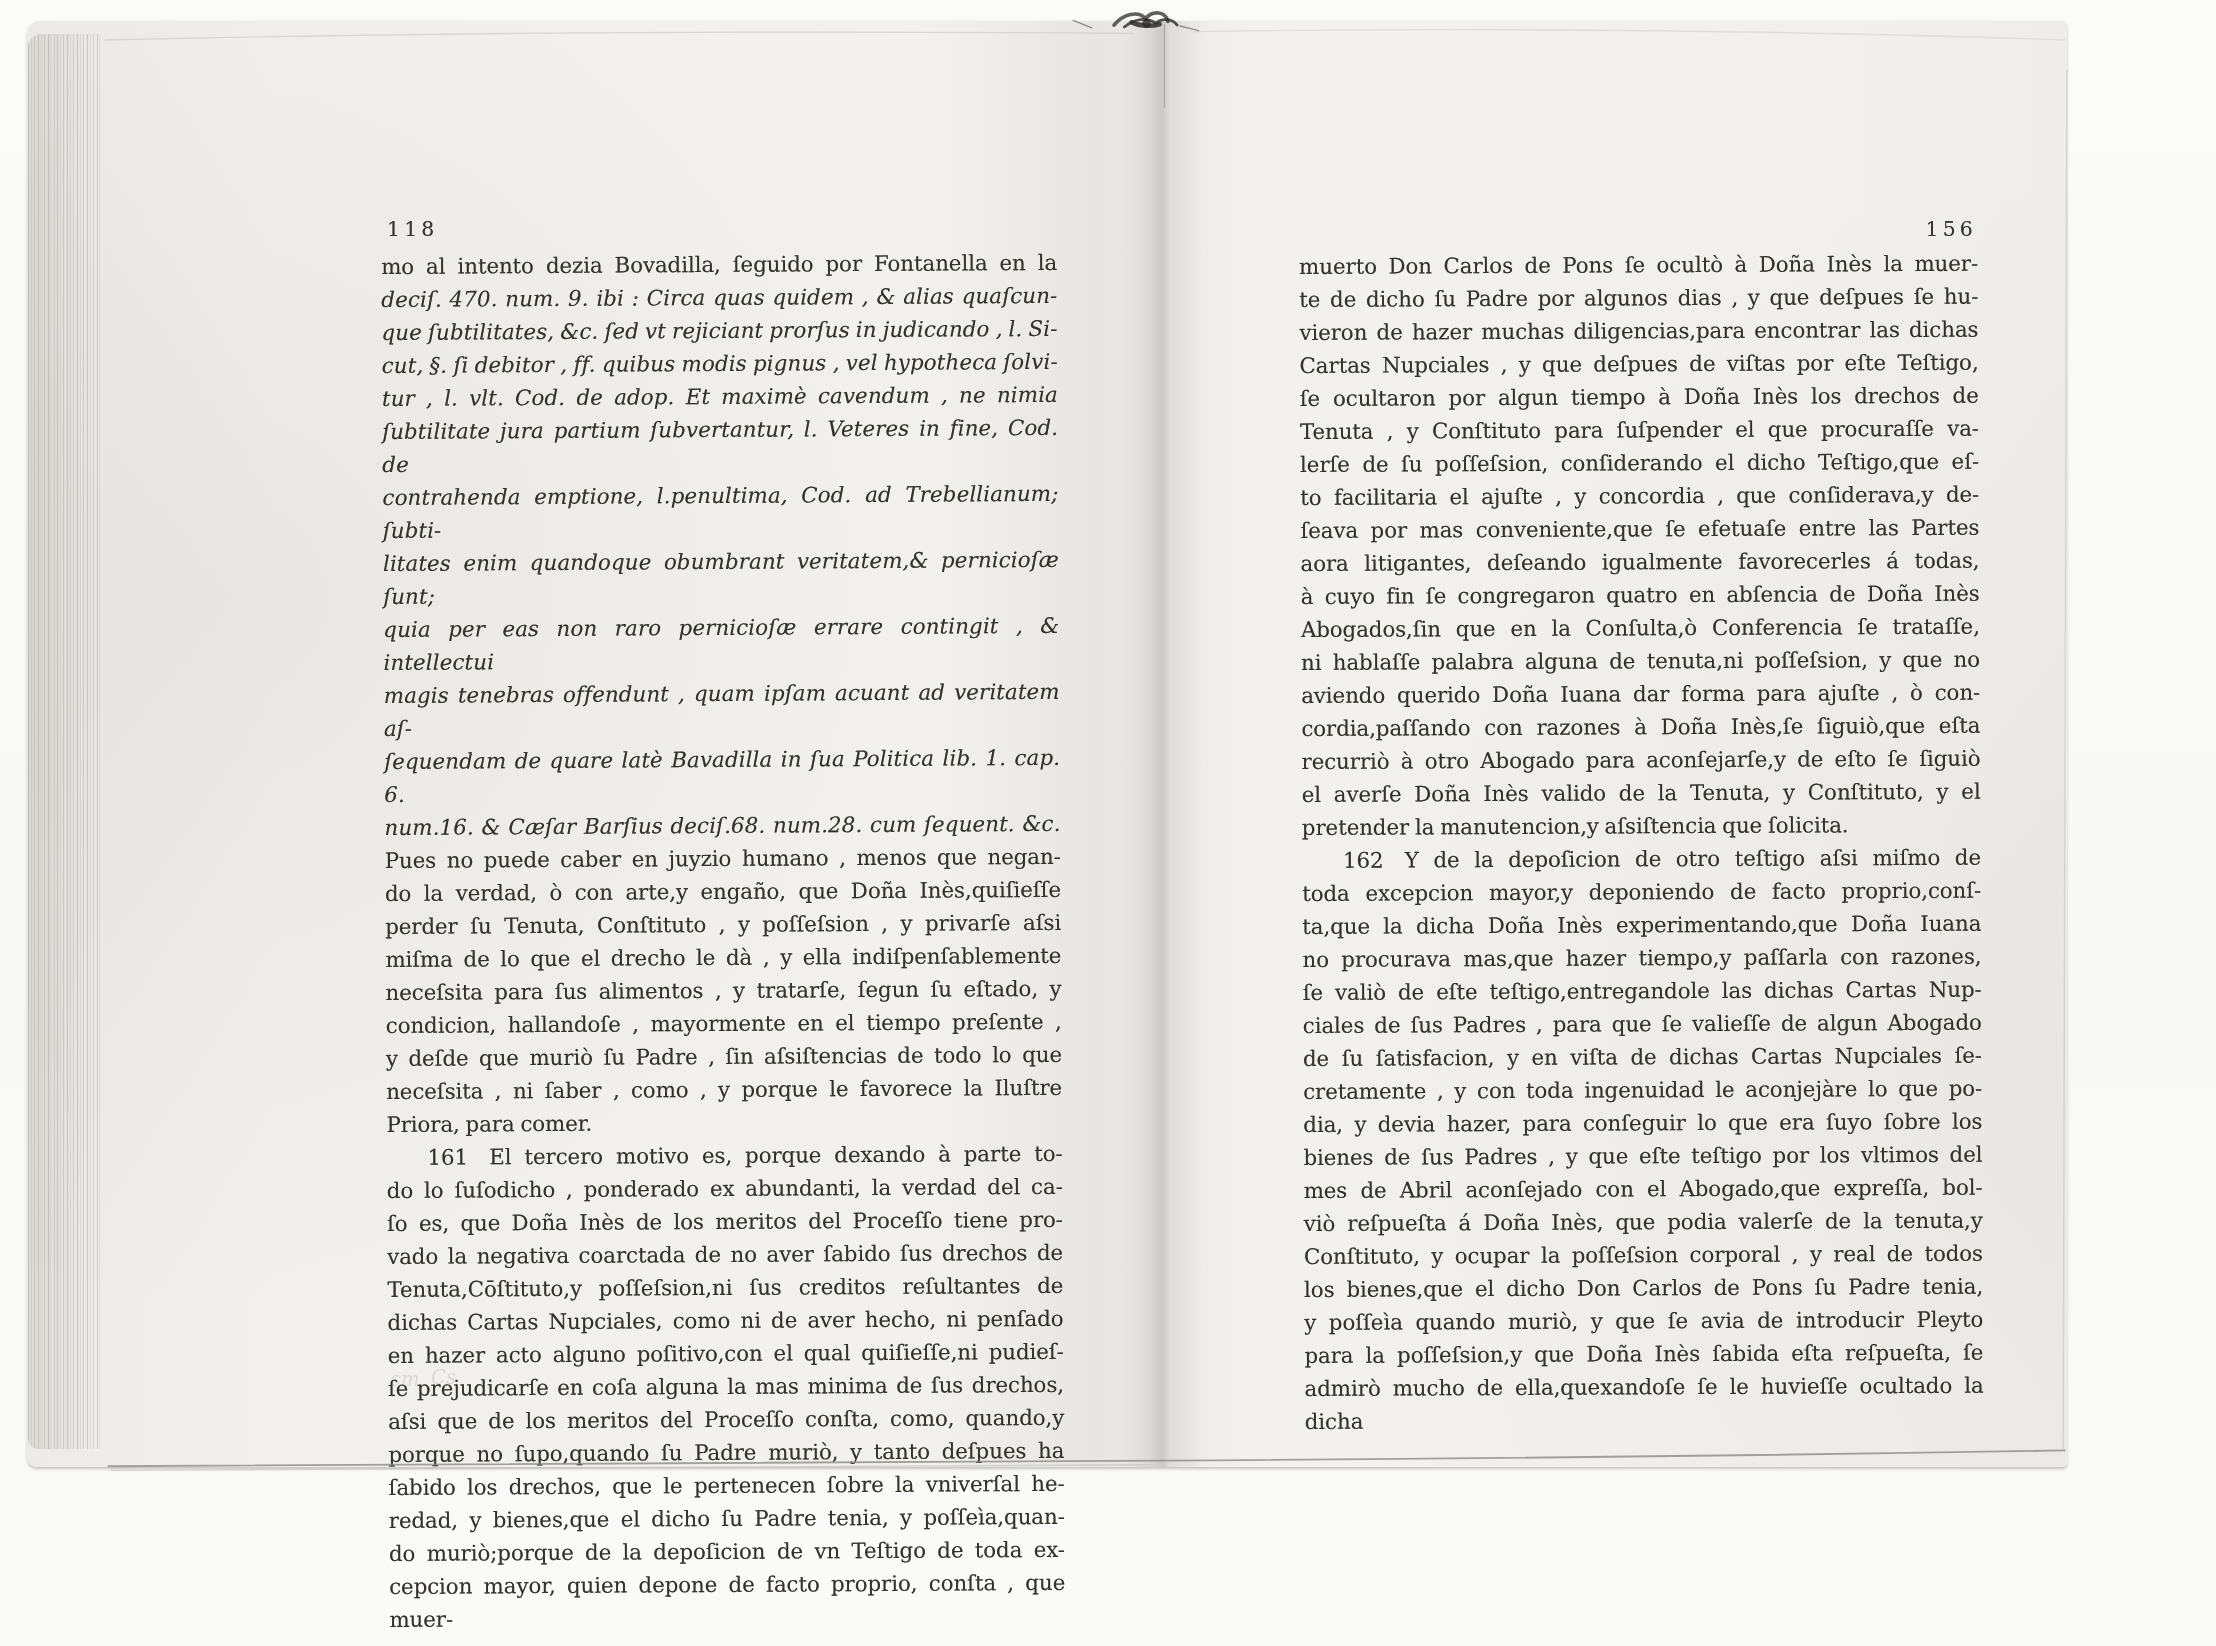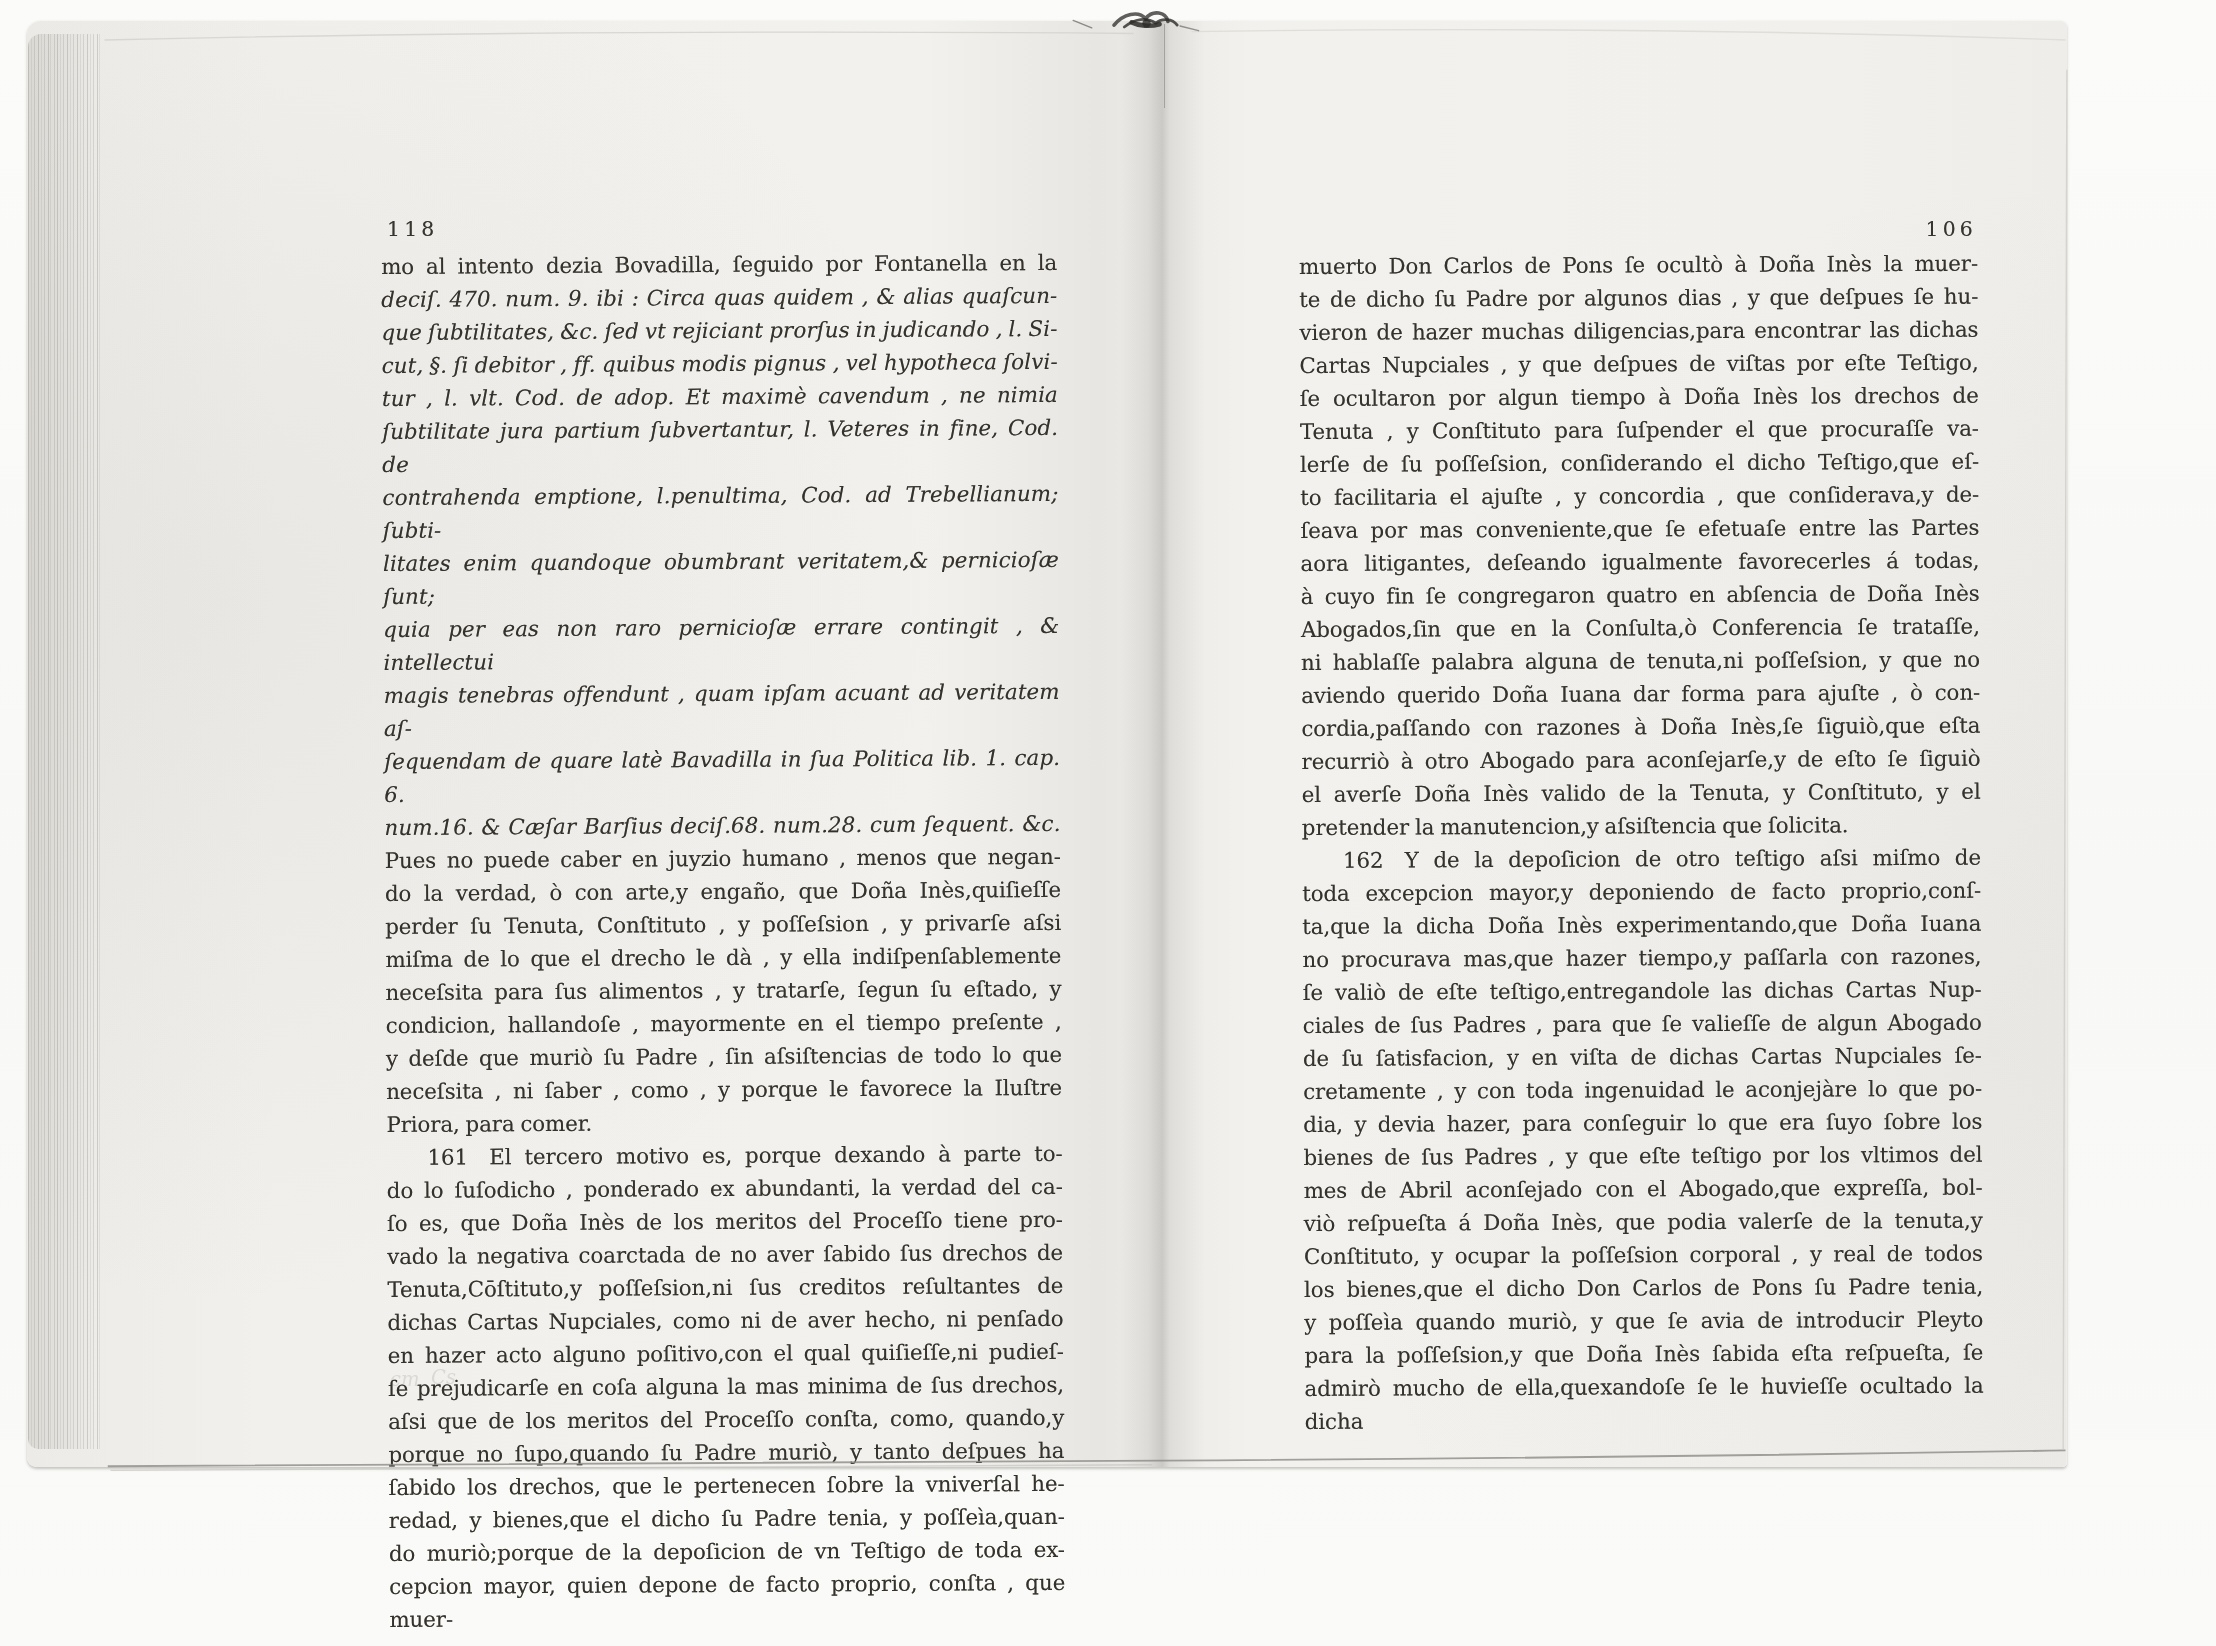--- a/index.html
+++ b/index.html
@@ -118,21 +118,21 @@
       <div class="line">ſe prejudicarſe en coſa alguna la mas minima de ſus drechos,</div>
       <div class="line">aſsi que de los meritos del Proceſſo conſta, como, quando,y</div>
       <div class="line">porque no ſupo,quando ſu Padre muriò, y tanto deſpues ha</div>
       <div class="line">ſabido los drechos, que le pertenecen ſobre la vniverſal he-</div>
       <div class="line">redad, y bienes,que el dicho ſu Padre tenia, y poſſeìa,quan-</div>
       <div class="line">do muriò;porque de la depoſicion de vn Teſtigo de toda ex-</div>
       <div class="line">cepcion mayor, quien depone de facto proprio, conſta , que</div>
       <div class="line end catchword cw-left">muer-</div>
     </div>
 
-  <div class="pagenum pn-right">106</div>
+  <div class="pagenum pn-right">156</div>
   <div class="column col-right" id="right-lines">
       <div class="line">muerto Don Carlos de Pons ſe ocultò à Doña Inès la muer-</div>
       <div class="line">te de dicho ſu Padre por algunos dias , y que deſpues ſe hu-</div>
       <div class="line">vieron de hazer muchas diligencias,para encontrar las dichas</div>
       <div class="line">Cartas Nupciales , y que deſpues de viſtas por eſte Teſtigo,</div>
       <div class="line">ſe ocultaron por algun tiempo à Doña Inès los drechos de</div>
       <div class="line">Tenuta , y Conſtituto para ſuſpender el que procuraſſe va-</div>
       <div class="line">lerſe de ſu poſſeſsion, conſiderando el dicho Teſtigo,que eſ-</div>
       <div class="line">to facilitaria el ajuſte , y concordia , que conſiderava,y de-</div>
       <div class="line">ſeava por mas conveniente,que ſe efetuaſe entre las Partes</div>

